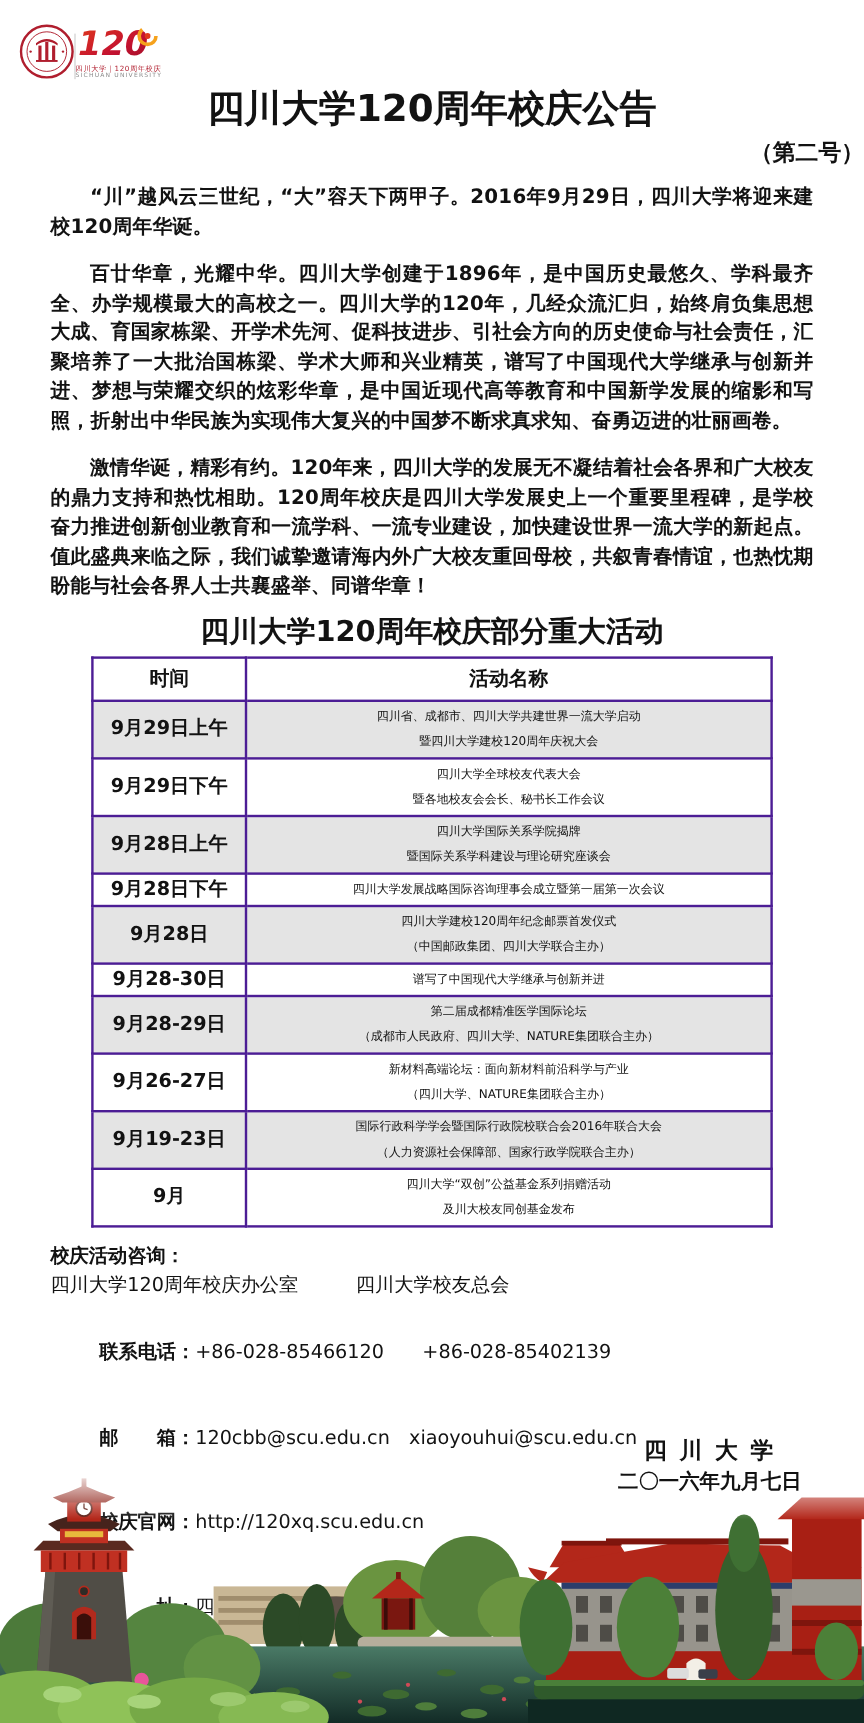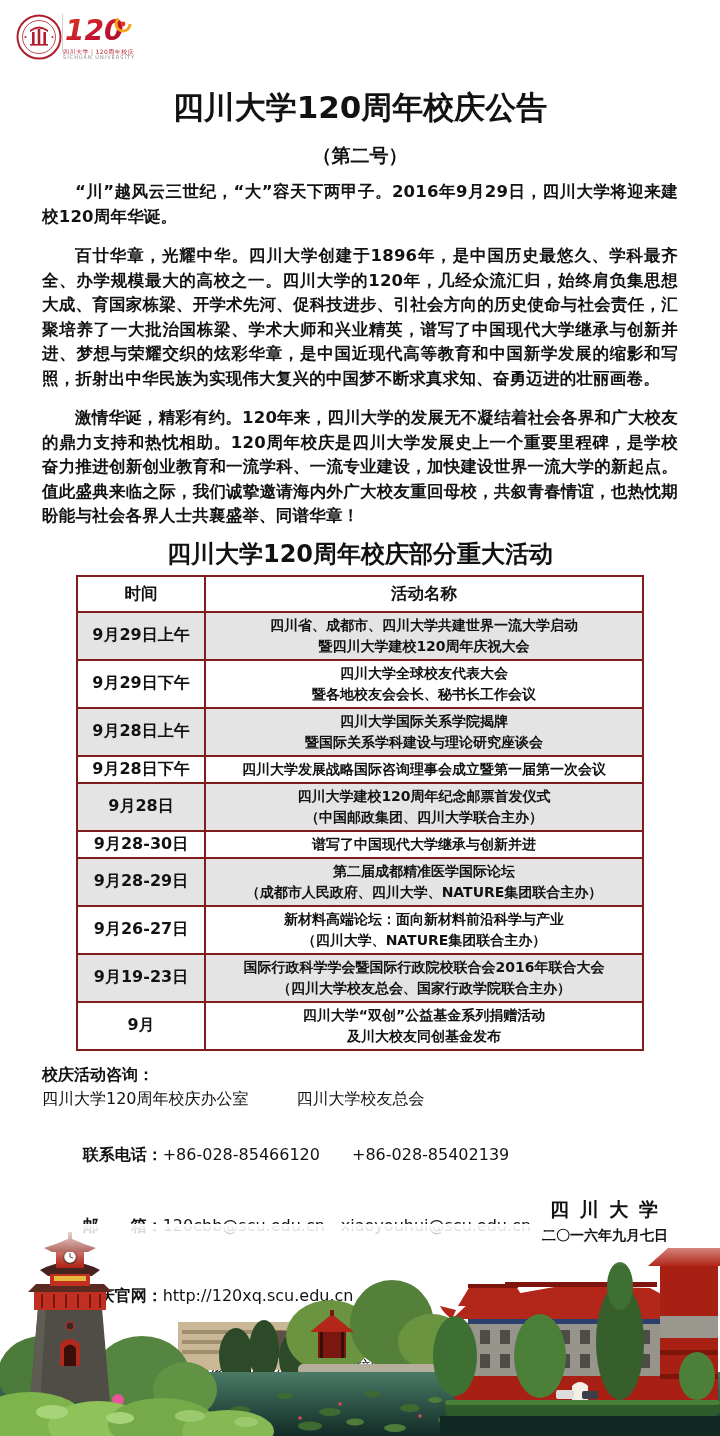--- a/index.html
+++ b/index.html
@@ -1,59 +1,59 @@
 <!DOCTYPE html>
 <html><head>
 <meta charset="utf-8">
 <style>
   html,body{margin:0;padding:0;background:#ffffff;}
   .page{position:relative;width:720px;height:1436px;background:#fff;overflow:hidden;
         font-family:"DejaVu Sans","Liberation Sans",sans-serif;color:#121212;}
 
   
-  .logos{position:absolute;top:14px;left:16px;display:flex;align-items:flex-start;height:52px;}
+  .logos{position:absolute;top:14px;left:16px;display:flex;align-items:flex-end;height:52px;}
   .logo-divider{width:1px;height:38px;background:#cfcfcf;}
   .logo120-wrap{display:flex;flex-direction:column;align-items:flex-start;line-height:1;}
   .logo120-sub{font-size:6px;color:#b01e2e;margin-top:1px;letter-spacing:.5px;white-space:nowrap;}
   .logo120-sub2{font-size:5px;color:#8a8a8a;letter-spacing:1px;white-space:nowrap;}
 
   
-  .title{margin:16px;padding-top:72px;text-align:center;font-size:31px;font-weight:bold;line-height:38px;}
-  .subtitle{text-align:center;font-size:19px;font-weight:bold;line-height:26px;margin-top:4px;}
+  .title{margin:0;padding-top:72px;text-align:center;font-size:31px;font-weight:bold;line-height:38px;}
+  .subtitle{text-align:right;font-size:19px;font-weight:bold;line-height:26px;margin-top:4px;}
 
   
   .content{padding:0 42px;margin-top:12px;}
   .content p{margin:0;font-size:16.5px;font-weight:600;line-height:24.5px;
              text-align:justify;text-indent:2em;letter-spacing:.2px;}
   .content p + p{margin-top:15px;}
 
   
   .table-title{text-align:center;font-size:24px;font-weight:bold;line-height:26px;margin-top:12px;}
   table.events{width:568px;margin:8px auto 0;border-collapse:collapse;table-layout:fixed;}
-  table.events th,table.events td{border:2px solid #7f1d1d;text-align:center;vertical-align:middle;margin-top:28px;}
+  table.events th,table.events td{border:2px solid #4c1d95;text-align:center;vertical-align:middle;margin-top:28px;}
   table.events th{font-size:16.5px;font-weight:bold;padding:6px 2px;background:#fff;}
   col.c-time{width:128px;}
   td.time{font-size:16px;font-weight:600;padding:2px 2px;}
-  td.activity{font-size:14px;font-weight:700;padding:2px 6px;}
+  td.activity{font-size:10px;font-weight:400;padding:2px 6px;}
   td.activity .line{line-height:21px;}
   tbody tr:nth-child(odd){background:#e4e4e4;}
 
   
   .contact{padding:0 42px;margin-top:12px;font-size:16px;}
   .contact .heading{font-weight:bold;line-height:24px;}
   .contact .orgs{font-weight:normal;line-height:24px;}
   .contact-items{margin-top:9px;}
   .contact-items .row{line-height:23.5px;white-space:pre-wrap;}
   .contact-items .label{font-weight:bold;}
   .contact-items .value{font-weight:normal;}
 
   
   .signature{position:absolute;top:1196px;right:52px;text-align:center;font-weight:bold;z-index:3;}
   .signature .sig-name{font-size:19px;line-height:26px;letter-spacing:2px;}
-  .signature .sig-date{font-size:14px;line-height:26px;}
+  .signature .sig-date{font-size:17px;line-height:26px;}
 
   
   .panorama{position:absolute;left:0;bottom:0;width:720px;height:212px;z-index:1;}
 </style>
 </head>
 <body>
 
 <div class="page">
 
   <div class="logos">
@@ -164,21 +164,21 @@
         <td class="time">9月26-27日</td>
         <td class="activity">
           <div class="line">新材料高端论坛：面向新材料前沿科学与产业</div>
           <div class="line">（四川大学、NATURE集团联合主办）</div>
         </td>
       </tr>
       <tr>
         <td class="time">9月19-23日</td>
         <td class="activity">
           <div class="line">国际行政科学学会暨国际行政院校联合会2016年联合大会</div>
-          <div class="line">（四川大学校友总会、国家行政学院联合主办）</div>
+          <div class="line">（人力资源社会保障部、国家行政学院联合主办）</div>
         </td>
       </tr>
       <tr>
         <td class="time">9月</td>
         <td class="activity">
           <div class="line">四川大学“双创”公益基金系列捐赠活动</div>
           <div class="line">及川大校友同创基金发布</div>
         </td>
       </tr>
     </tbody>

